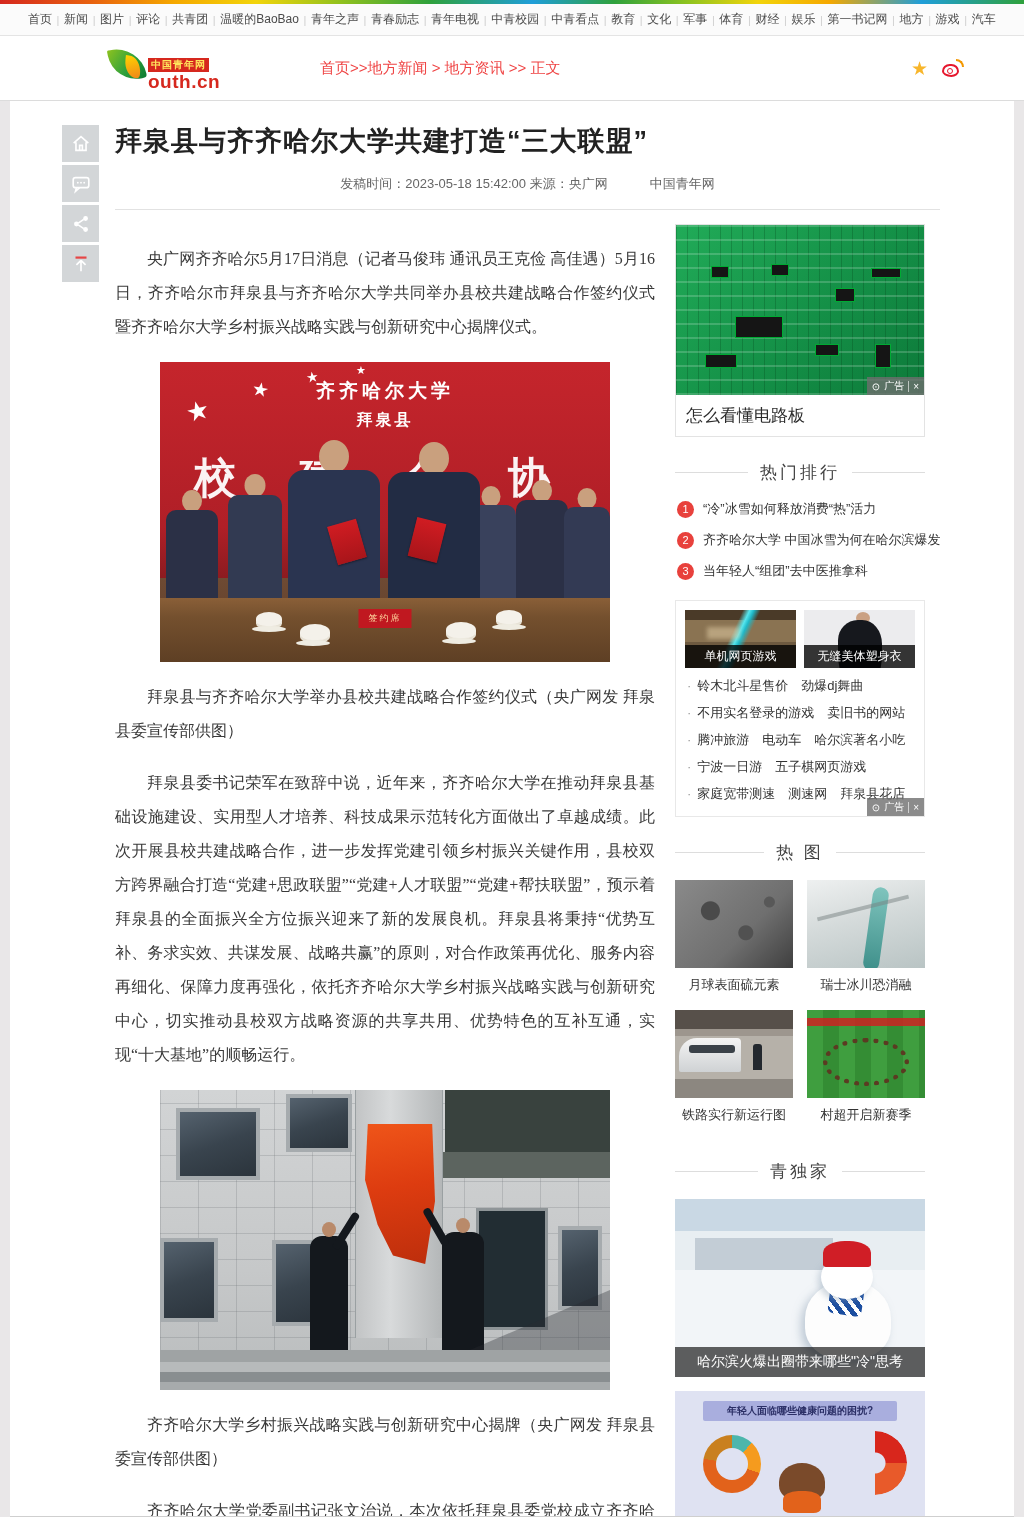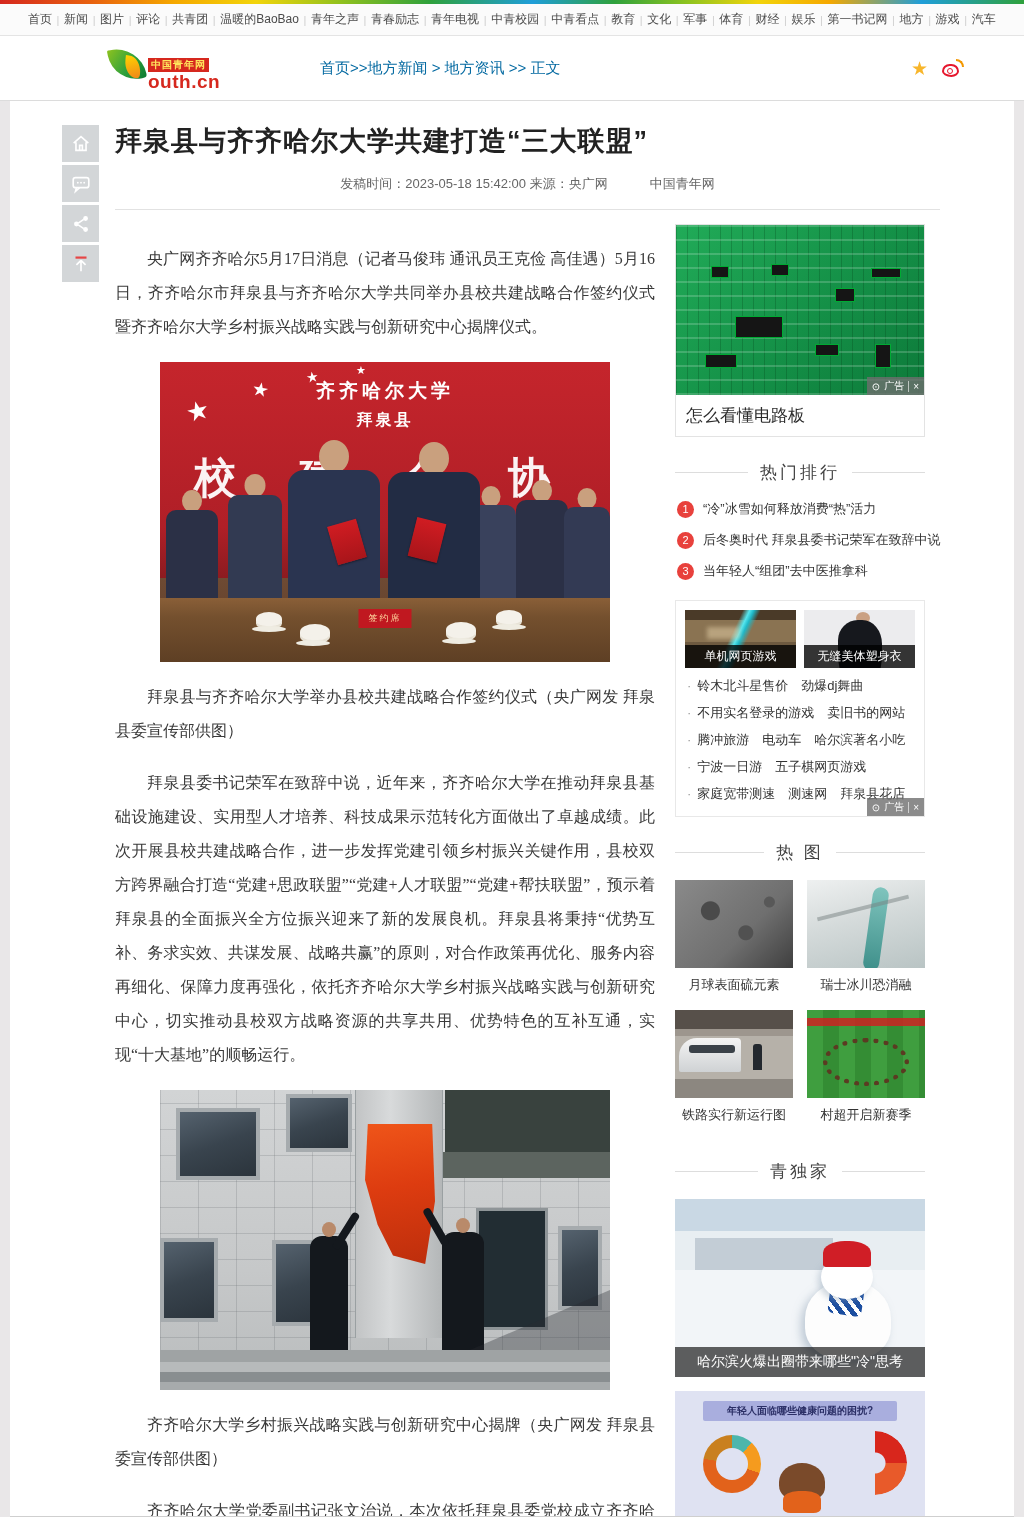--- a/index.html
+++ b/index.html
@@ -24,21 +24,21 @@
   .site-header { background:#fff; height:64px; display:flex; align-items:center; padding:0 60px 0 110px; }
   .logo { display:flex; align-items:flex-end; position:relative; width:165px; height:46px; }
   .logo-leaf { position:absolute; left:0; top:2px; width:34px; height:34px;
     background:linear-gradient(135deg,#8dc21f 0%,#2fa13c 55%,#0c7a32 100%);
     border-radius:4% 90% 10% 85%; transform:rotate(-12deg); }
   .logo-leaf:after { content:""; position:absolute; left:14px; top:10px; width:16px; height:22px;
     background:linear-gradient(160deg,#ffd400,#f0861a); border-radius:0 80% 20% 80%; transform:rotate(18deg); }
   .logo-stack { margin-left:38px; display:flex; flex-direction:column; line-height:1; }
   .logo-box { background:#d6281e; color:#ffe55c; font-size:10px; font-weight:bold; padding:2px 3px; letter-spacing:1px; align-self:flex-start; }
   .logo-en { color:#d6281e; font-weight:bold; font-size:19px; letter-spacing:0.5px; }
-  .crumb { font-size:15px; color:#0369a1; margin-left:45px; }
+  .crumb { font-size:15px; color:#ef4444; margin-left:45px; }
   .header-icons { margin-left:auto; display:flex; align-items:center; gap:14px; }
   .star-icon { color:#f8b62b; font-size:19px; cursor:pointer; }
   .weibo-icon { position:relative; width:22px; height:18px; cursor:pointer; }
   .weibo-icon .eye-outer { position:absolute; left:0; bottom:0; width:17px; height:13px;
     border:2px solid #e6162d; border-radius:45% 45% 45% 55%/55% 55% 45% 45%; background:#fff; }
   .weibo-icon .eye-inner { position:absolute; left:5px; bottom:3px; width:6px; height:6px;
     border:1.5px solid #e6162d; border-radius:50%; }
   .weibo-icon .ray { position:absolute; right:0; top:0; width:8px; height:8px;
     border-top:2px solid #f39800; border-right:2px solid #f39800; border-radius:0 100% 0 0; }
   .header-line { height:1px; background:#dcdcdc; }
@@ -414,21 +414,21 @@
           <span class="line"></span>
           <span class="txt">热门排行</span>
           <span class="line"></span>
         </div>
         <div class="rank-item">
           <span class="rank-num">1</span>
           <span class="rank-txt">“冷”冰雪如何释放消费“热”活力</span>
         </div>
         <div class="rank-item">
           <span class="rank-num">2</span>
-          <span class="rank-txt">后冬奥时代 拜泉县委书记荣军在致辞中说</span>
+          <span class="rank-txt">齐齐哈尔大学 中国冰雪为何在哈尔滨爆发</span>
         </div>
         <div class="rank-item">
           <span class="rank-num">3</span>
           <span class="rank-txt">当年轻人“组团”去中医推拿科</span>
         </div>
 
         <div class="ad-card">
           <div class="ad-thumbs">
             <div class="ad-thumb thumb-game">
               <div class="beam"></div>

